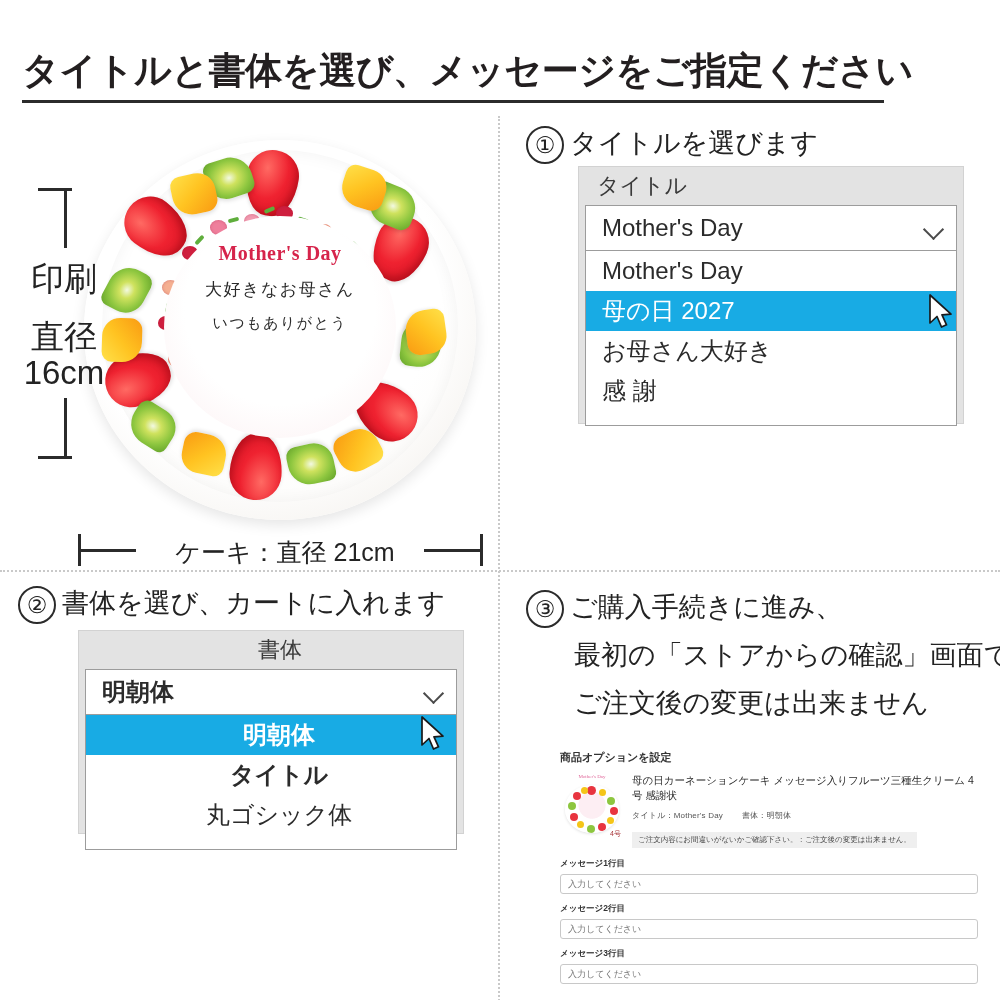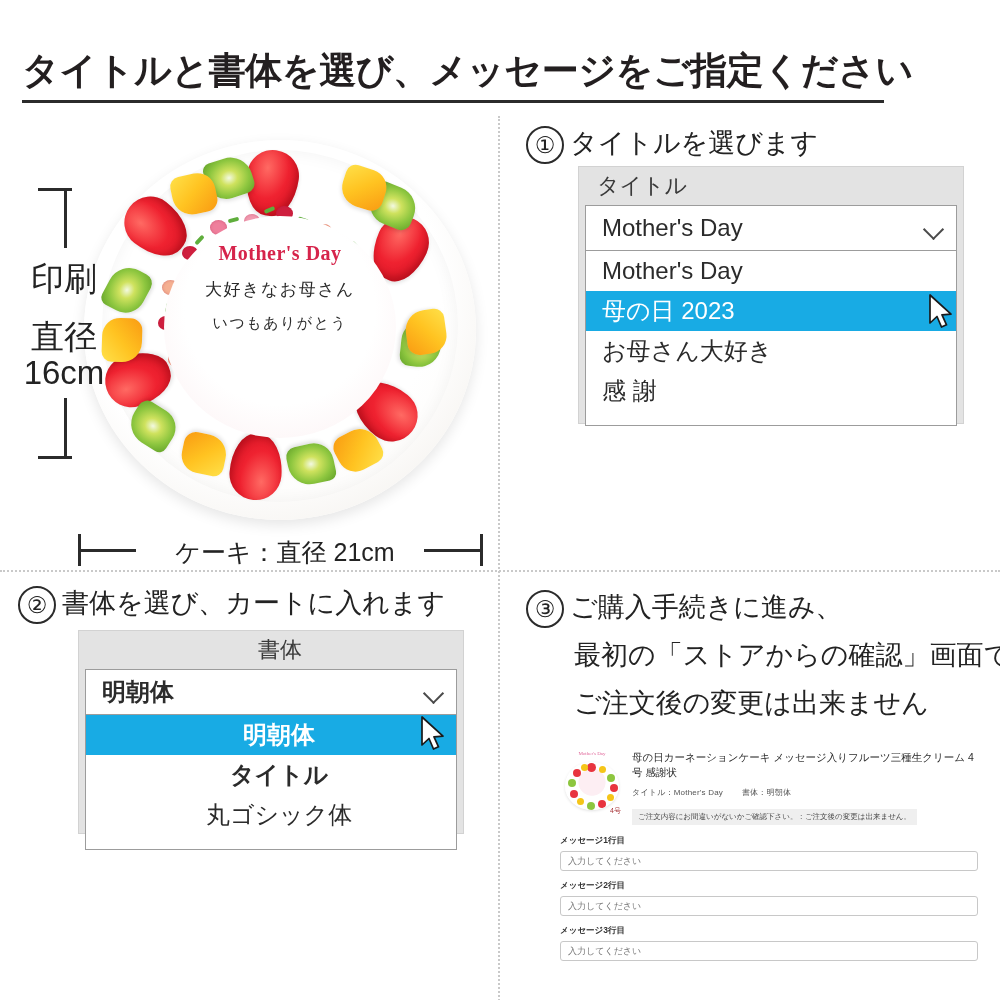--- a/index.html
+++ b/index.html
@@ -440,21 +440,21 @@
   </div>
 
   <div class="dd-panel" style="left:578px; top:128px; width:386px; height:258px;">
     <div class="dd-label">タイトル</div>
     <div class="dd-select">
       <span class="dd-select-text">Mother's Day</span>
       <span class="dd-chevron"></span>
     </div>
     <div class="dd-list">
       <div class="dd-option">Mother's Day</div>
-      <div class="dd-option selected">母の日 2023</div>
+      <div class="dd-option selected">母の日 2027</div>
       <div class="dd-option">お母さん大好き</div>
       <div class="dd-option">感 謝</div>
     </div>
   </div>
 
   <svg class="cursor" viewBox="0 0 26 36" style="left:928px; top:256px;">
     <path d="M2 1 L2 29 L9 22.5 L13.5 33 L18.5 30.8 L14 20.8 L23 20.2 Z" fill="#ffffff" stroke="#1a1a1a" stroke-width="1.7" stroke-linejoin="round"></path>
   </svg>
 
   <div class="step-head" style="left:18px; top:548px;">
@@ -484,20 +484,21 @@
     <span class="step-text">ご購入手続きに進み、</span>
   </div>
   <div class="step-head" style="left:574px; top:600px;">
     <span class="step-text">最初の「ストアからの確認」画面で、</span>
   </div>
   <div class="step-head" style="left:574px; top:648px;">
     <span class="step-text">ご注文後の変更は出来ません</span>
   </div>
 
   <div class="store-panel">
+    <div class="sp-heading">商品オプションを設定</div>
 
     <div class="sp-product">
       <div class="sp-thumb">
         <div class="sp-thumb-watermark">Mother's Day</div>
         <div class="sp-thumb-cake">
           <div class="sp-dot" style="left:22px; top:1px; width:9px; height:9px; background:#e8343f;"></div>
           <div class="sp-dot" style="left:34px; top:4px; width:7px; height:7px; background:#f5c518;"></div>
           <div class="sp-dot" style="left:42px; top:12px; width:8px; height:8px; background:#8dc63f;"></div>
           <div class="sp-dot" style="left:45px; top:22px; width:8px; height:8px; background:#e8343f;"></div>
           <div class="sp-dot" style="left:42px; top:32px; width:7px; height:7px; background:#f5c518;"></div>

